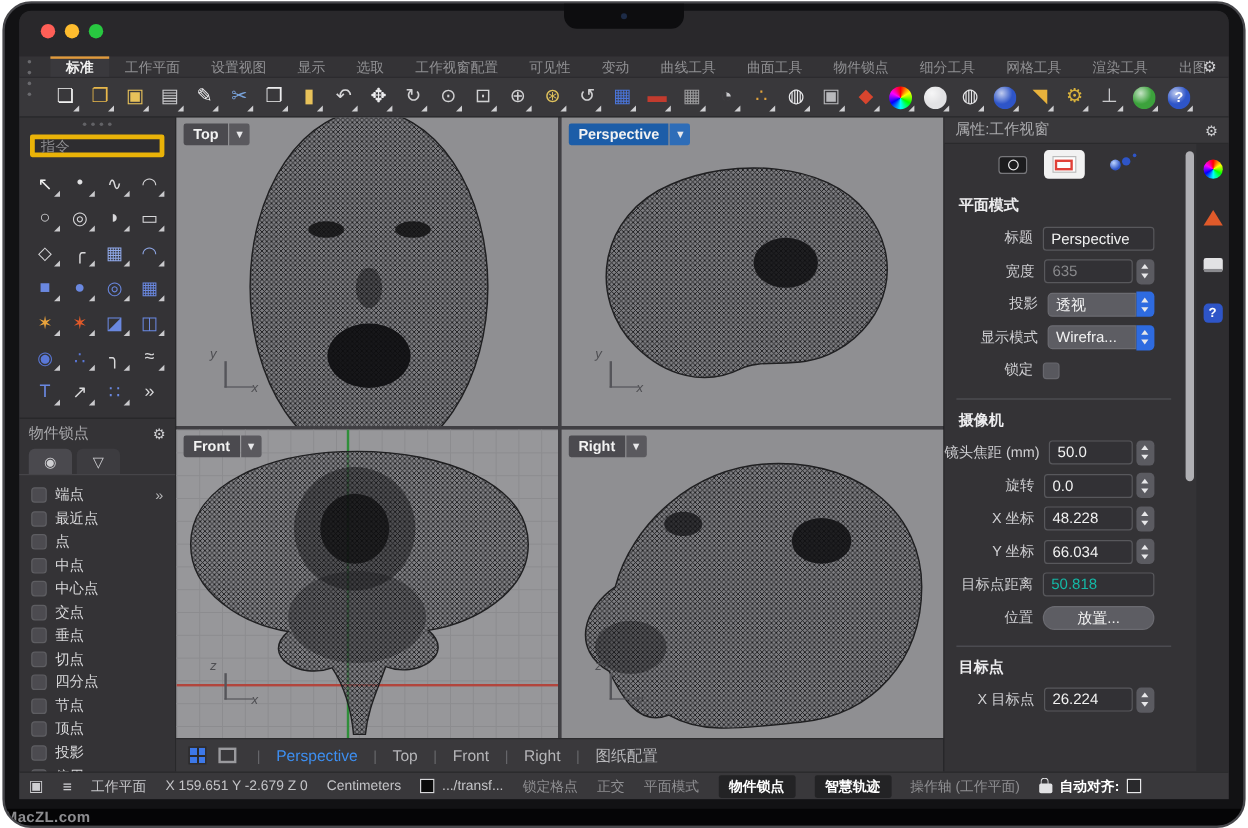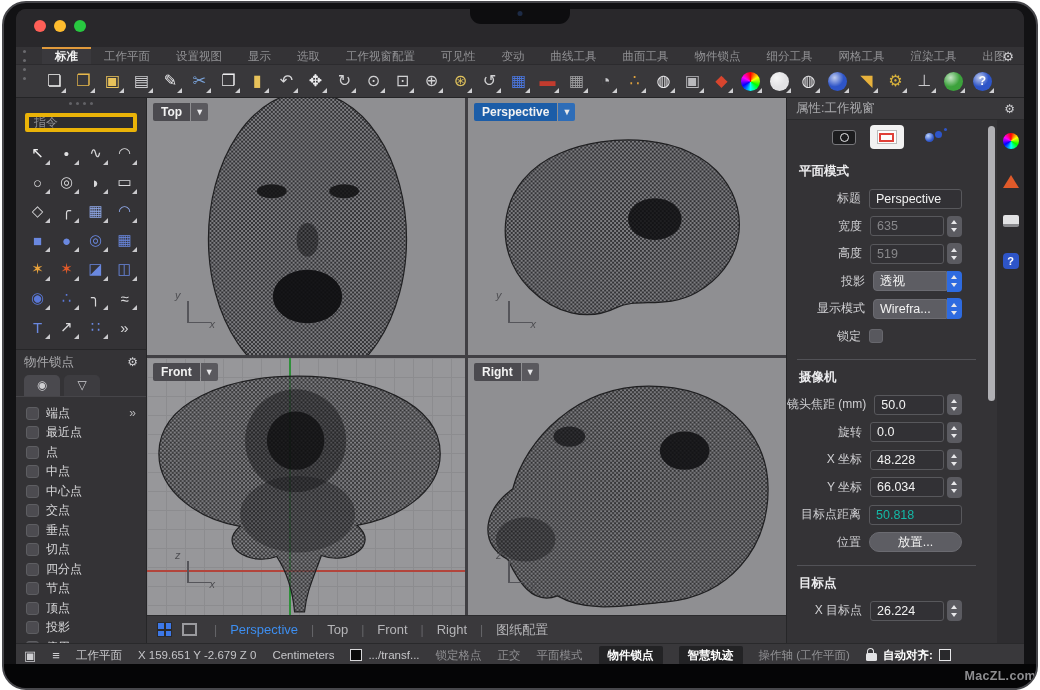--- a/index.html
+++ b/index.html
@@ -2,22 +2,22 @@
 <html><head>
 <meta charset="utf-8">
 <style>
   html,body{margin:0;padding:0;background:#ffffff;}
   *{box-sizing:border-box;font-family:"Liberation Sans","DejaVu Sans",sans-serif;}
   .stage{position:relative;width:1040px;height:690px;overflow:hidden;background:#fff;}
 
   
   .laptop{position:absolute;left:2px;top:1px;right:2px;bottom:0;background:#121214;
           border:2px solid #47474b;border-radius:24px;overflow:hidden;}
-  .chin{position:absolute;left:0;right:0;bottom:0;height:24px;background:#050506;
-        display:flex;align-items:center;justify-content:flex-end;}
+  .chin{position:absolute;left:0;right:0;bottom:0;height:14px;background:#050506;
+        display:flex;align-items:center;justify-content:flex-start;}
   .watermark{color:#8d8d90;font-size:12.5px;font-weight:bold;letter-spacing:.3px;}
   .screen{position:absolute;left:12px;top:6px;right:12px;bottom:22px;background:#2a292c;
           border-radius:10px 10px 0 0;overflow:hidden;display:flex;flex-direction:column;}
   .notch{position:absolute;left:50%;transform:translateX(-50%);top:0;width:100px;height:21px;
          background:#0d0d0f;border-radius:0 0 11px 11px;z-index:50;}
   .notch .camdot{position:absolute;left:50%;top:8px;transform:translateX(-50%);width:5px;height:5px;
          border-radius:50%;background:#1d2b46;}
 
   
   .titlebar{height:38px;background:#29282b;display:flex;align-items:flex-start;padding:11px 0 0 18px;gap:8px;flex:none;}
@@ -697,26 +697,20 @@
 
                 </div>
 
                 <div class="prow t-num dim" data-name="property-row">
                   <span class="plabel" data-name="property-label">宽度</span>
                   <span class="pvalue" data-name="property-value">635</span>
 
                   <span class="pstep" data-name="stepper-control"></span>
                 </div>
 
-                <div class="prow t-num dim" data-name="property-row">
-                  <span class="plabel" data-name="property-label">高度</span>
-                  <span class="pvalue" data-name="property-value">519</span>
-
-                  <span class="pstep" data-name="stepper-control"></span>
-                </div>
 
                 <div class="prow t-dropdown" data-name="property-row">
                   <span class="plabel" data-name="property-label">投影</span>
                   <span class="pvalue" data-name="property-value">透视</span>
 
                   <span class="pstep" data-name="stepper-control"></span>
                 </div>
 
                 <div class="prow t-dropdown" data-name="property-row">
                   <span class="plabel" data-name="property-label">显示模式</span>

